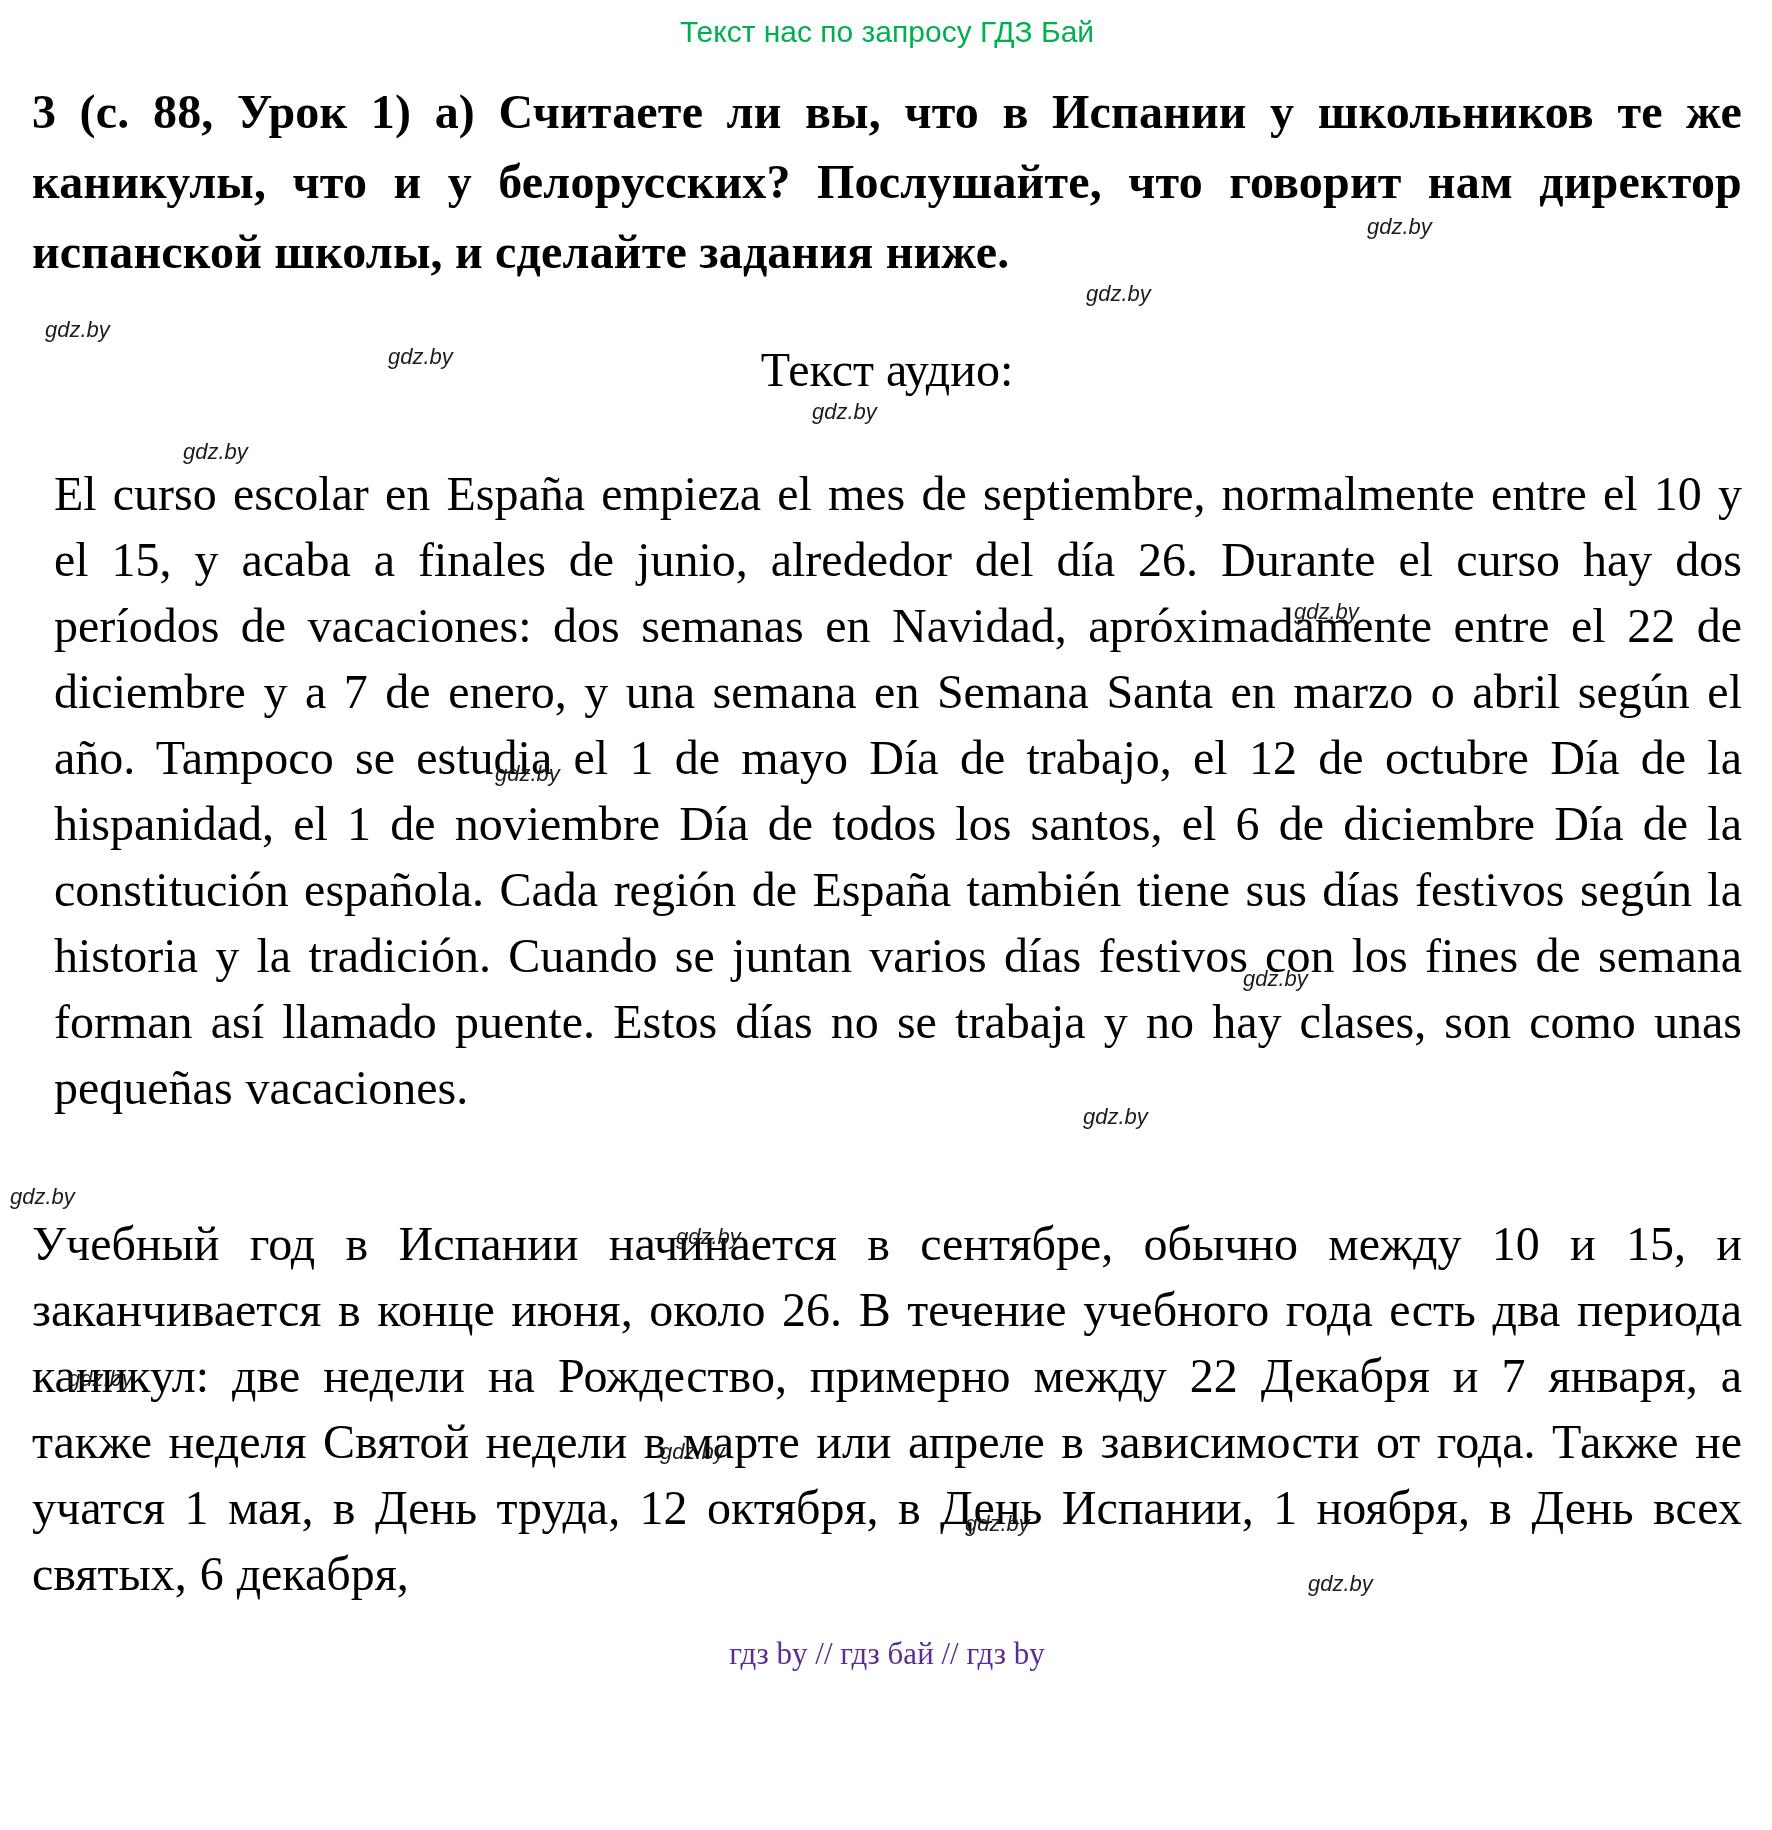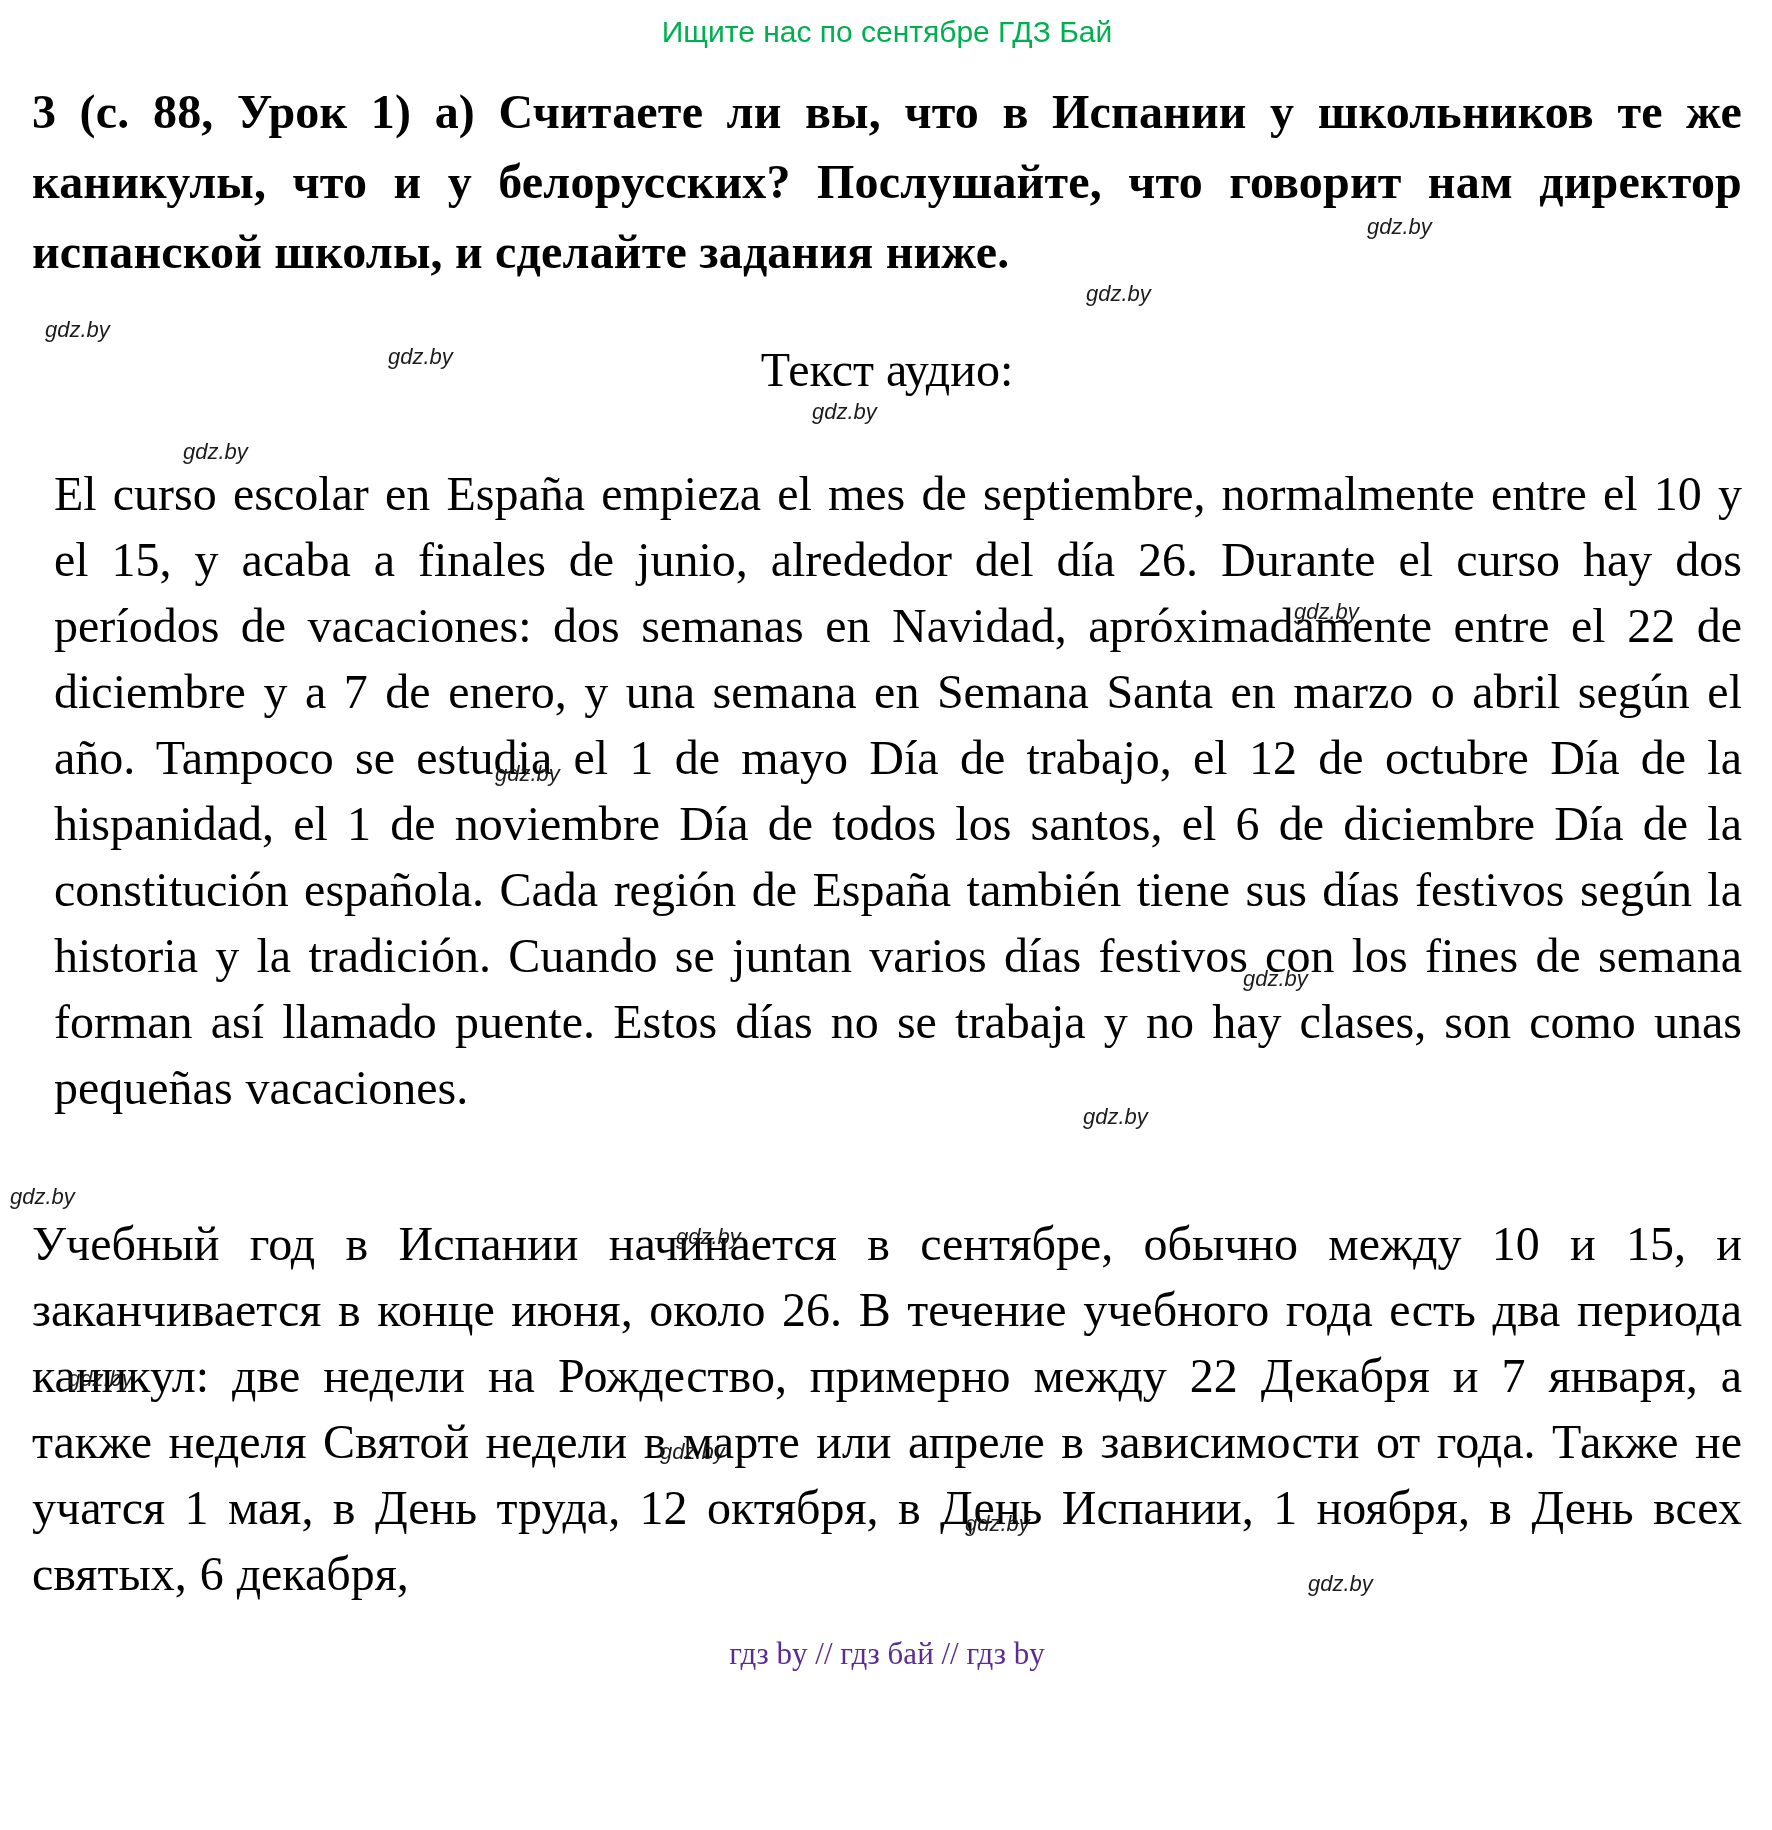--- a/index.html
+++ b/index.html
@@ -70,21 +70,21 @@
     white-space: nowrap;
   }
 </style>
 </head>
 <body>
 
 <div class="page">
 
   <div class="content">
 
-    <div class="banner" style="color: rgb(0, 176, 80);">Ищите нас по сентябре ГДЗ Бай</div>
+    <div class="banner" style="color: rgb(0, 176, 80);">Текст нас по запросу ГДЗ Бай</div>
 
     <div class="heading">3 (с. 88, Урок 1) а) Считаете ли вы, что в Испании у школьников те же каникулы, что и у белорусских? Послушайте, что говорит нам директор испанской школы, и сделайте задания ниже.</div>
 
     <div class="audio-label">Текст аудио:</div>
 
     <div class="para spanish">El curso escolar en España empieza el mes de septiembre, normalmente entre el 10 y el 15, y acaba a finales de junio, alrededor del día 26. Durante el curso hay dos períodos de vacaciones: dos semanas en Navidad, apróximadamente entre el 22 de diciembre y a 7 de enero, y una semana en Semana Santa en marzo o abril según el año. Tampoco se estudia el 1 de mayo Día de trabajo, el 12 de octubre Día de la hispanidad, el 1 de noviembre Día de todos los santos, el 6 de diciembre Día de la constitución española. Cada región de España también tiene sus días festivos según la historia y la tradición. Cuando se juntan varios días festivos con los fines de semana forman así llamado puente. Estos días no se trabaja y no hay clases, son como unas pequeñas vacaciones.</div>
 
     <div class="para russian">Учебный год в Испании начинается в сентябре, обычно между 10 и 15, и заканчивается в конце июня, около 26. В течение учебного года есть два периода каникул: две недели на Рождество, примерно между 22 Декабря и 7 января, а также неделя Святой недели в марте или апреле в зависимости от года. Также не учатся 1 мая, в День труда, 12 октября, в День Испании, 1 ноября, в День всех святых, 6 декабря,</div>
 
     <div class="footer" style="color: rgb(91, 45, 144);">гдз by  //  гдз бай  //  гдз by</div>

